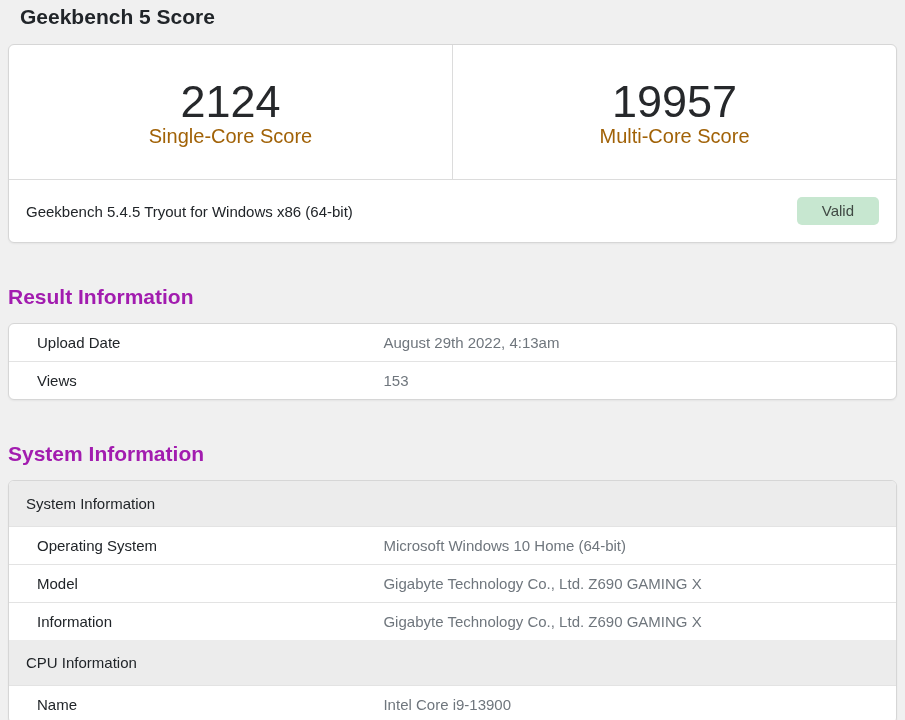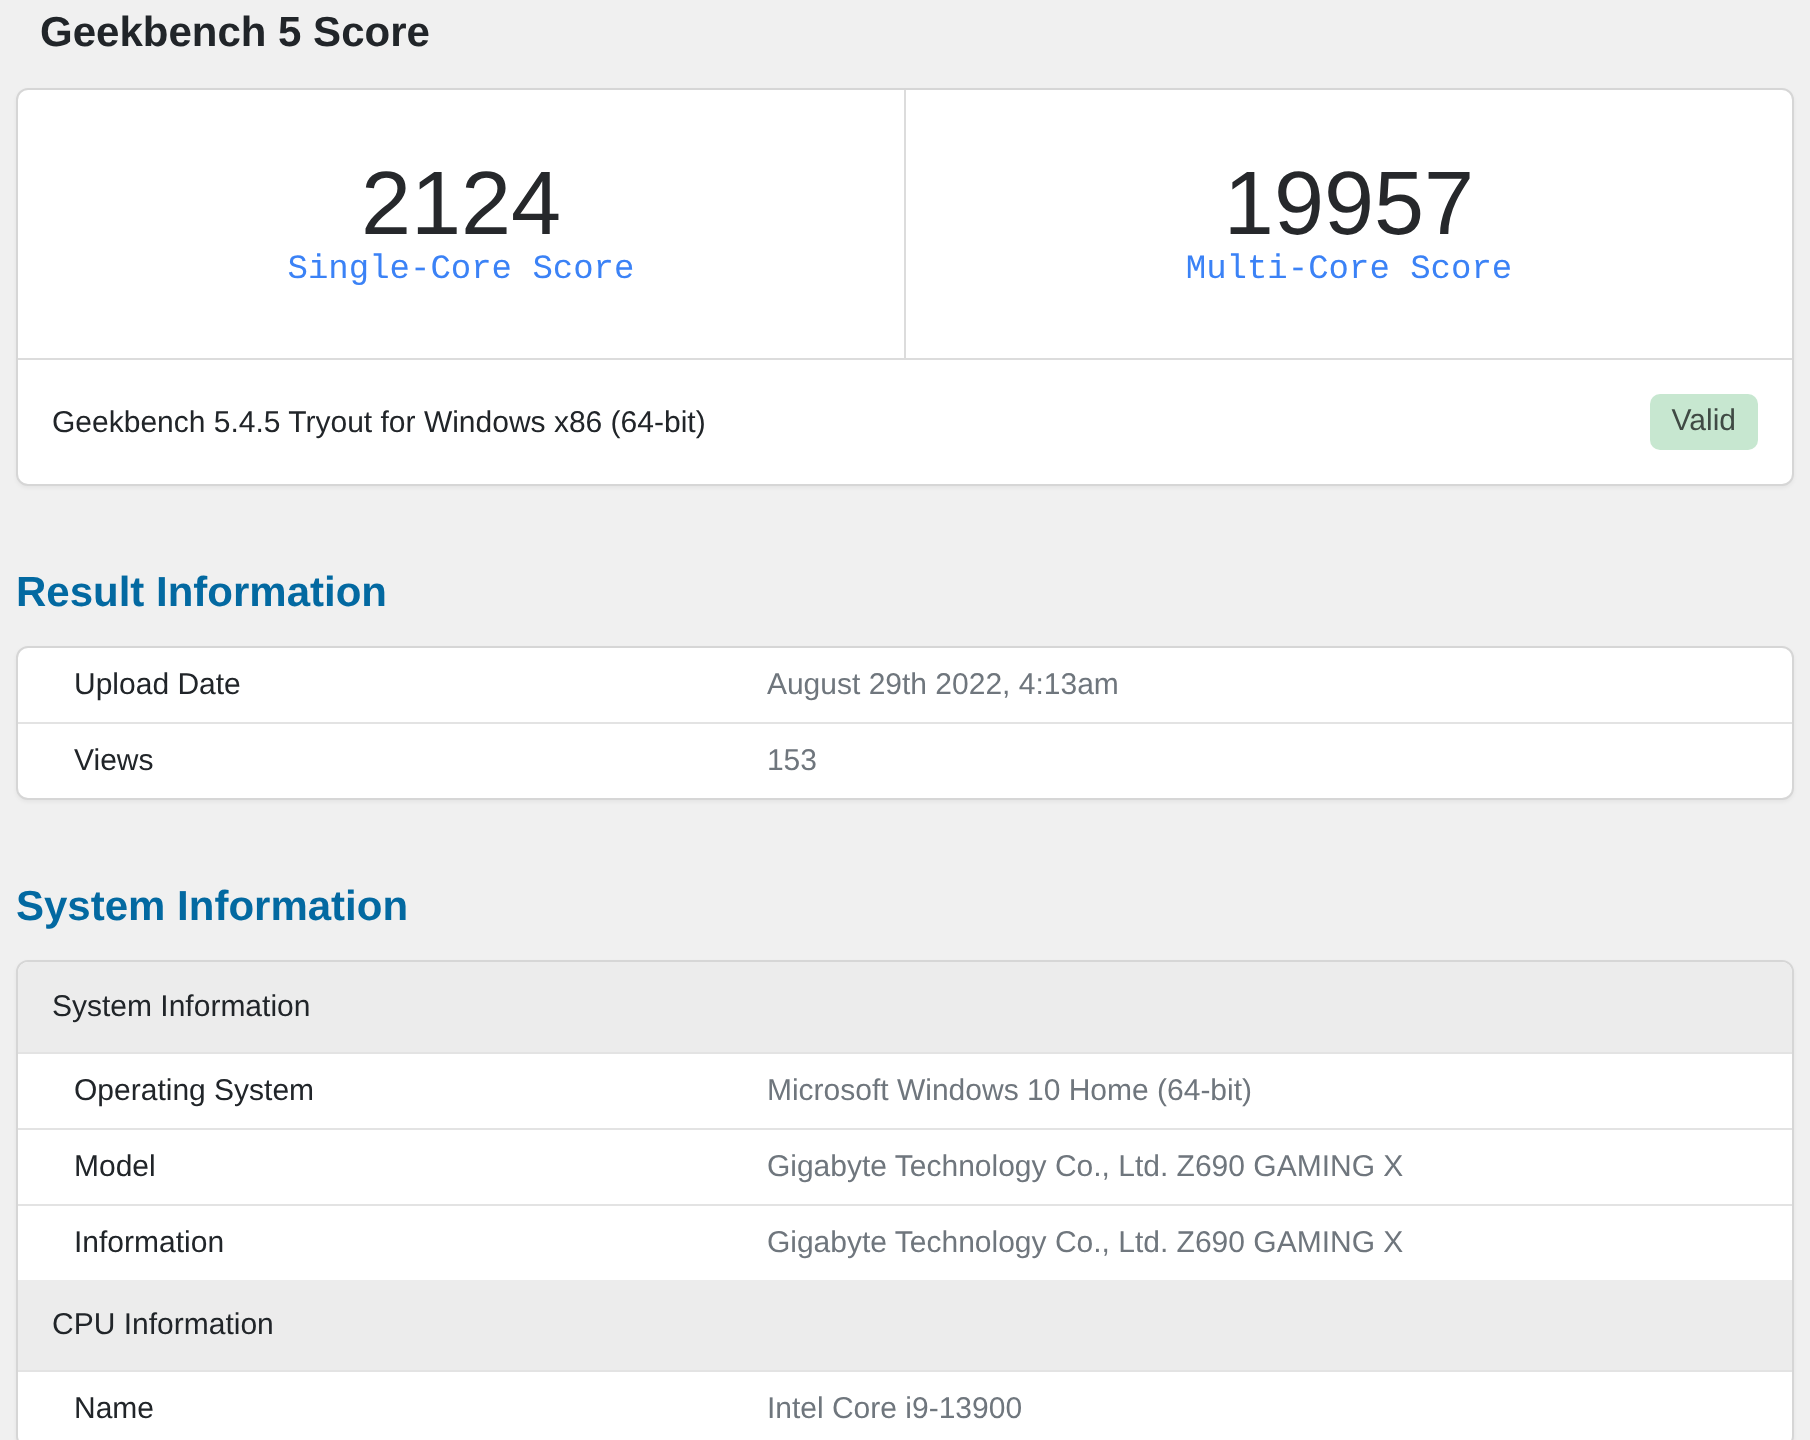--- a/index.html
+++ b/index.html
@@ -21,21 +21,21 @@
     font-weight: 700;
     line-height: 28px;
     margin: 0 0 13px 12px;
     color: #212529;
   }
   h2.section-heading {
     font-size: 21px;
     font-weight: 700;
     line-height: 21px;
     margin: 43px 0 16px 0;
-    color: #0369a1;
+    color: #a21caf;
   }
   .card {
     background: #ffffff;
     border: 1px solid #d6d6d6;
     border-radius: 6px;
     box-shadow: 0 1px 2px rgba(0,0,0,0.05);
     overflow: hidden;
   }
   
   .scores {
@@ -51,42 +51,41 @@
     text-align: center;
   }
   .score-half.left { border-right: 1px solid #dcdcdc; }
   .score-number {
     font-size: 45px;
     font-weight: 400;
     line-height: 48px;
     color: #26282b;
   }
   .score-label {
-    font-size: 17px;
+    font-size: 20px;
     line-height: 20px;
-    color: #3b82f6;
-    font-family: Liberation Mono, monospace;
+    color: #a16207;
   }
   .tryout-row {
     border-top: 1px solid #dcdcdc;
     height: 63px;
     display: flex;
     align-items: center;
     justify-content: space-between;
     padding: 0 17px;
     font-size: 15px;
     color: #212529;
   }
   .badge-valid {
     display: inline-block;
     background: #c7e7d0;
     color: #404a44;
     font-size: 15px;
     line-height: 18px;
-    padding: 5px 11px;
+    padding: 5px 25px;
     border-radius: 5px;
   }
   
   table.info-table {
     width: 100%;
     border-collapse: collapse;
     font-size: 15px;
   }
   table.info-table td {
     padding: 8px 17px;

